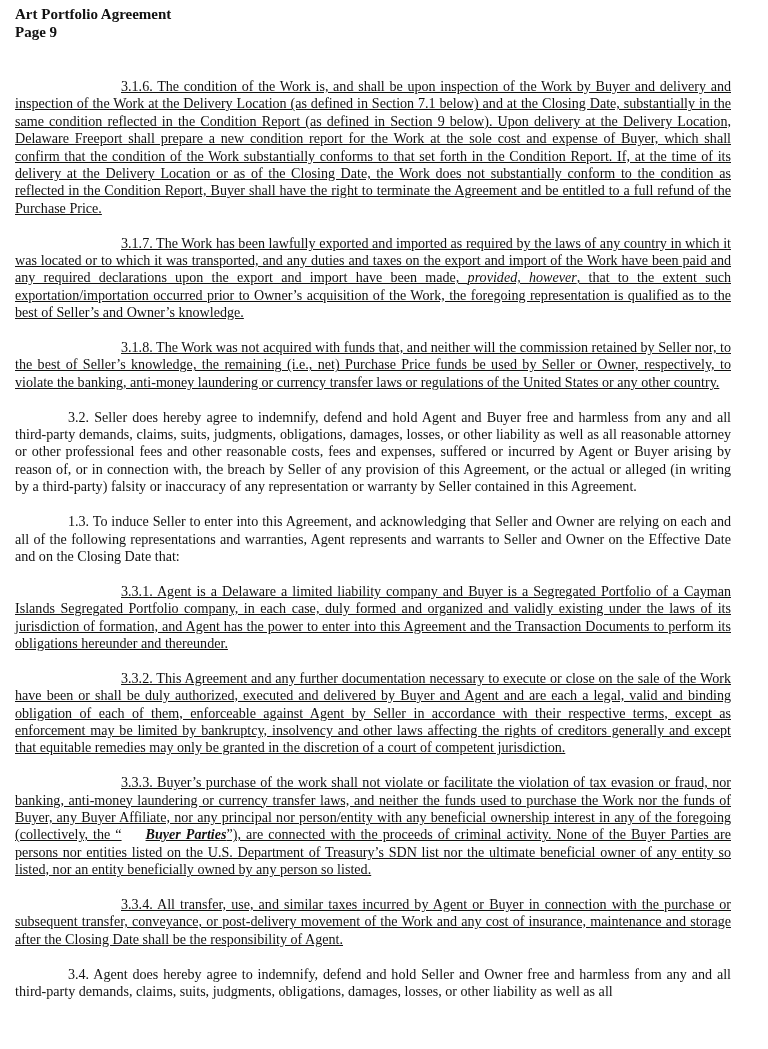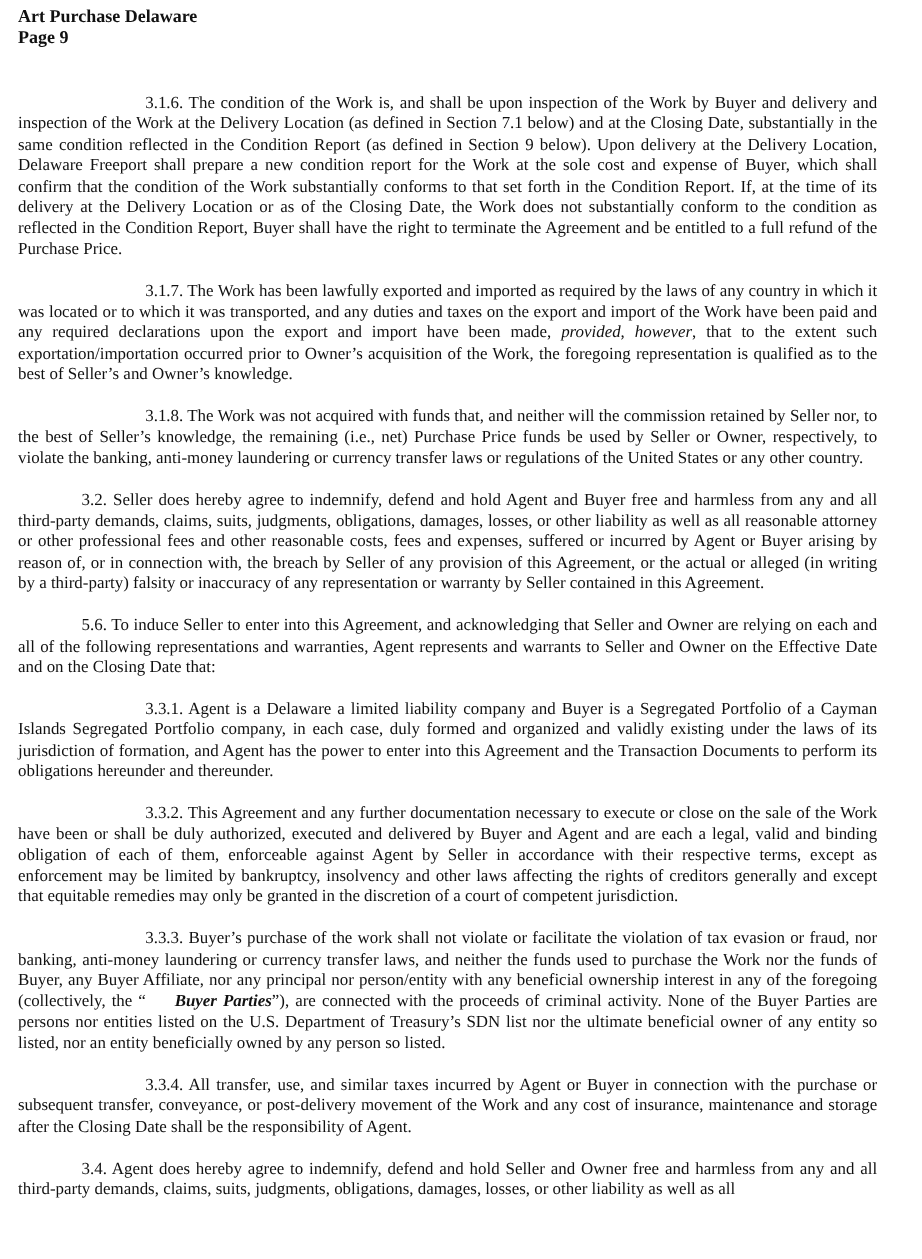--- a/index.html
+++ b/index.html
@@ -10,37 +10,37 @@
     }
     .header {
       position: absolute; left: 15px; top: 5px;
       font-weight: bold; font-size: 15px; line-height: 18px;
     }
     .content {
       position: absolute; left: 15px; top: 78px; width: 716px;
       font-size: 14.1px; line-height: 17.4px; text-align: justify;
     }
     .para { margin: 0 0 17.4px 0; }
-    .lvl3 { text-indent: 106px; }
+    .lvl3 { text-indent: 106px; text-decoration: underline; }
     .lvl2 { text-indent: 53px; }
     .em { font-style: italic; }
     .emb { font-style: italic; font-weight: bold; margin-left: 24px; }
   </style>
 </head>
 <body>
 
 <div class="header">
-  <div>Art Purchase Delaware</div>
+  <div>Art Portfolio Agreement</div>
   <div>Page 9</div>
 </div>
 
 <div class="content">
   <p class="para lvl3">3.1.6. The condition of the Work is, and shall be upon inspection of the Work by Buyer and delivery and inspection of the Work at the Delivery Location (as defined in Section 7.1 below) and at the Closing Date, substantially in the same condition reflected in the Condition Report (as defined in Section 9 below). Upon delivery at the Delivery Location, Delaware Freeport shall prepare a new condition report for the Work at the sole cost and expense of Buyer, which shall confirm that the condition of the Work substantially conforms to that set forth in the Condition Report. If, at the time of its delivery at the Delivery Location or as of the Closing Date, the Work does not substantially conform to the condition as reflected in the Condition Report, Buyer shall have the right to terminate the Agreement and be entitled to a full refund of the Purchase Price.</p>
   <p class="para lvl3"><span>3.1.7. The Work has been lawfully exported and imported as required by the laws of any country in which it was located or to which it was transported, and any duties and taxes on the export and import of the Work have been paid and any required declarations upon the export and import have been made, </span><span class="em">provided, however</span><span>, that to the extent such exportation/importation occurred prior to Owner’s acquisition of the Work, the foregoing representation is qualified as to the best of Seller’s and Owner’s knowledge.</span></p>
   <p class="para lvl3">3.1.8. The Work was not acquired with funds that, and neither will the commission retained by Seller nor, to the best of Seller’s knowledge, the remaining (i.e., net) Purchase Price funds be used by Seller or Owner, respectively, to violate the banking, anti-money laundering or currency transfer laws or regulations of the United States or any other country.</p>
   <p class="para lvl2">3.2. Seller does hereby agree to indemnify, defend and hold Agent and Buyer free and harmless from any and all third-party demands, claims, suits, judgments, obligations, damages, losses, or other liability as well as all reasonable attorney or other professional fees and other reasonable costs, fees and expenses, suffered or incurred by Agent or Buyer arising by reason of, or in connection with, the breach by Seller of any provision of this Agreement, or the actual or alleged (in writing by a third-party) falsity or inaccuracy of any representation or warranty by Seller contained in this Agreement.</p>
-  <p class="para lvl2">5.6. To induce Seller to enter into this Agreement, and acknowledging that Seller and Owner are relying on each and all of the following representations and warranties, Agent represents and warrants to Seller and Owner on the Effective Date and on the Closing Date that:</p>
+  <p class="para lvl2">1.3. To induce Seller to enter into this Agreement, and acknowledging that Seller and Owner are relying on each and all of the following representations and warranties, Agent represents and warrants to Seller and Owner on the Effective Date and on the Closing Date that:</p>
   <p class="para lvl3">3.3.1. Agent is a Delaware a limited liability company and Buyer is a Segregated Portfolio of a Cayman Islands Segregated Portfolio company, in each case, duly formed and organized and validly existing under the laws of its jurisdiction of formation, and Agent has the power to enter into this Agreement and the Transaction Documents to perform its obligations hereunder and thereunder.</p>
   <p class="para lvl3">3.3.2. This Agreement and any further documentation necessary to execute or close on the sale of the Work have been or shall be duly authorized, executed and delivered by Buyer and Agent and are each a legal, valid and binding obligation of each of them, enforceable against Agent by Seller in accordance with their respective terms, except as enforcement may be limited by bankruptcy, insolvency and other laws affecting the rights of creditors generally and except that equitable remedies may only be granted in the discretion of a court of competent jurisdiction.</p>
   <p class="para lvl3"><span>3.3.3. Buyer’s purchase of the work shall not violate or facilitate the violation of tax evasion or fraud, nor banking, anti-money laundering or currency transfer laws, and neither the funds used to purchase the Work nor the funds of Buyer, any Buyer Affiliate, nor any principal nor person/entity with any beneficial ownership interest in any of the foregoing (collectively, the “</span><span class="emb">Buyer Parties</span><span>”), are connected with the proceeds of criminal activity. None of the Buyer Parties are persons nor entities listed on the U.S. Department of Treasury’s SDN list nor the ultimate beneficial owner of any entity so listed, nor an entity beneficially owned by any person so listed.</span></p>
   <p class="para lvl3">3.3.4. All transfer, use, and similar taxes incurred by Agent or Buyer in connection with the purchase or subsequent transfer, conveyance, or post-delivery movement of the Work and any cost of insurance, maintenance and storage after the Closing Date shall be the responsibility of Agent.</p>
   <p class="para lvl2">3.4. Agent does hereby agree to indemnify, defend and hold Seller and Owner free and harmless from any and all third-party demands, claims, suits, judgments, obligations, damages, losses, or other liability as well as all</p>
 </div>
 
 </body></html>

